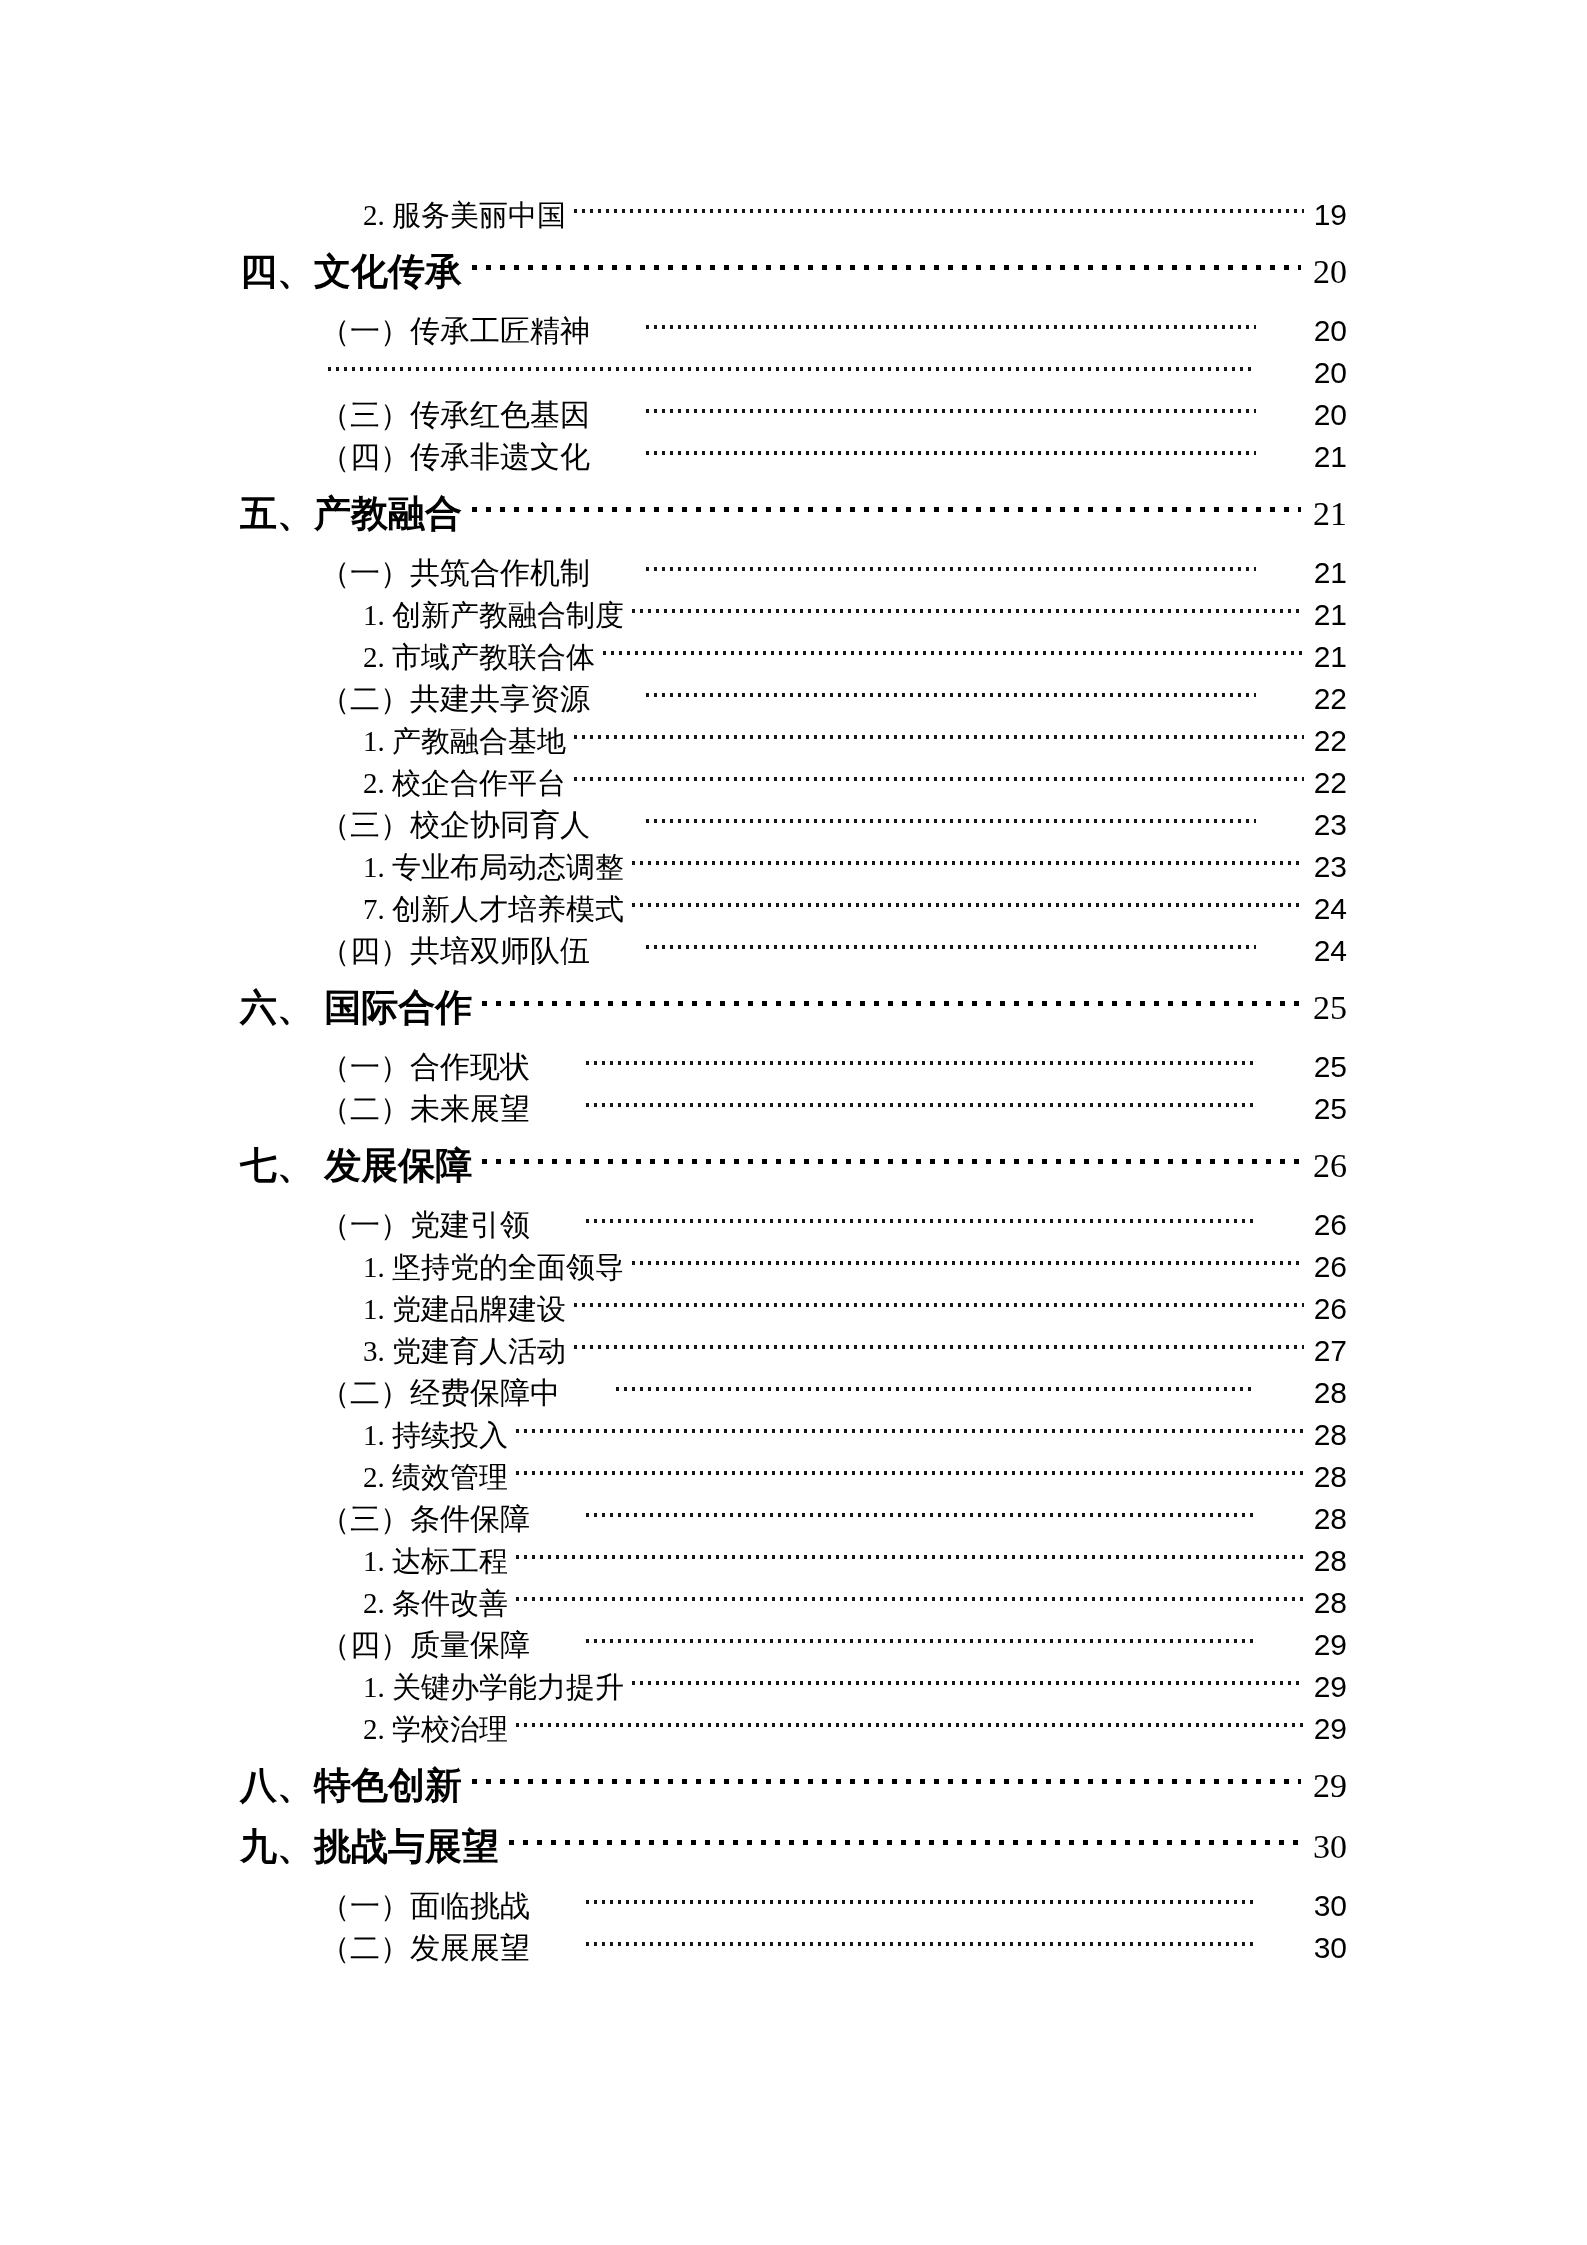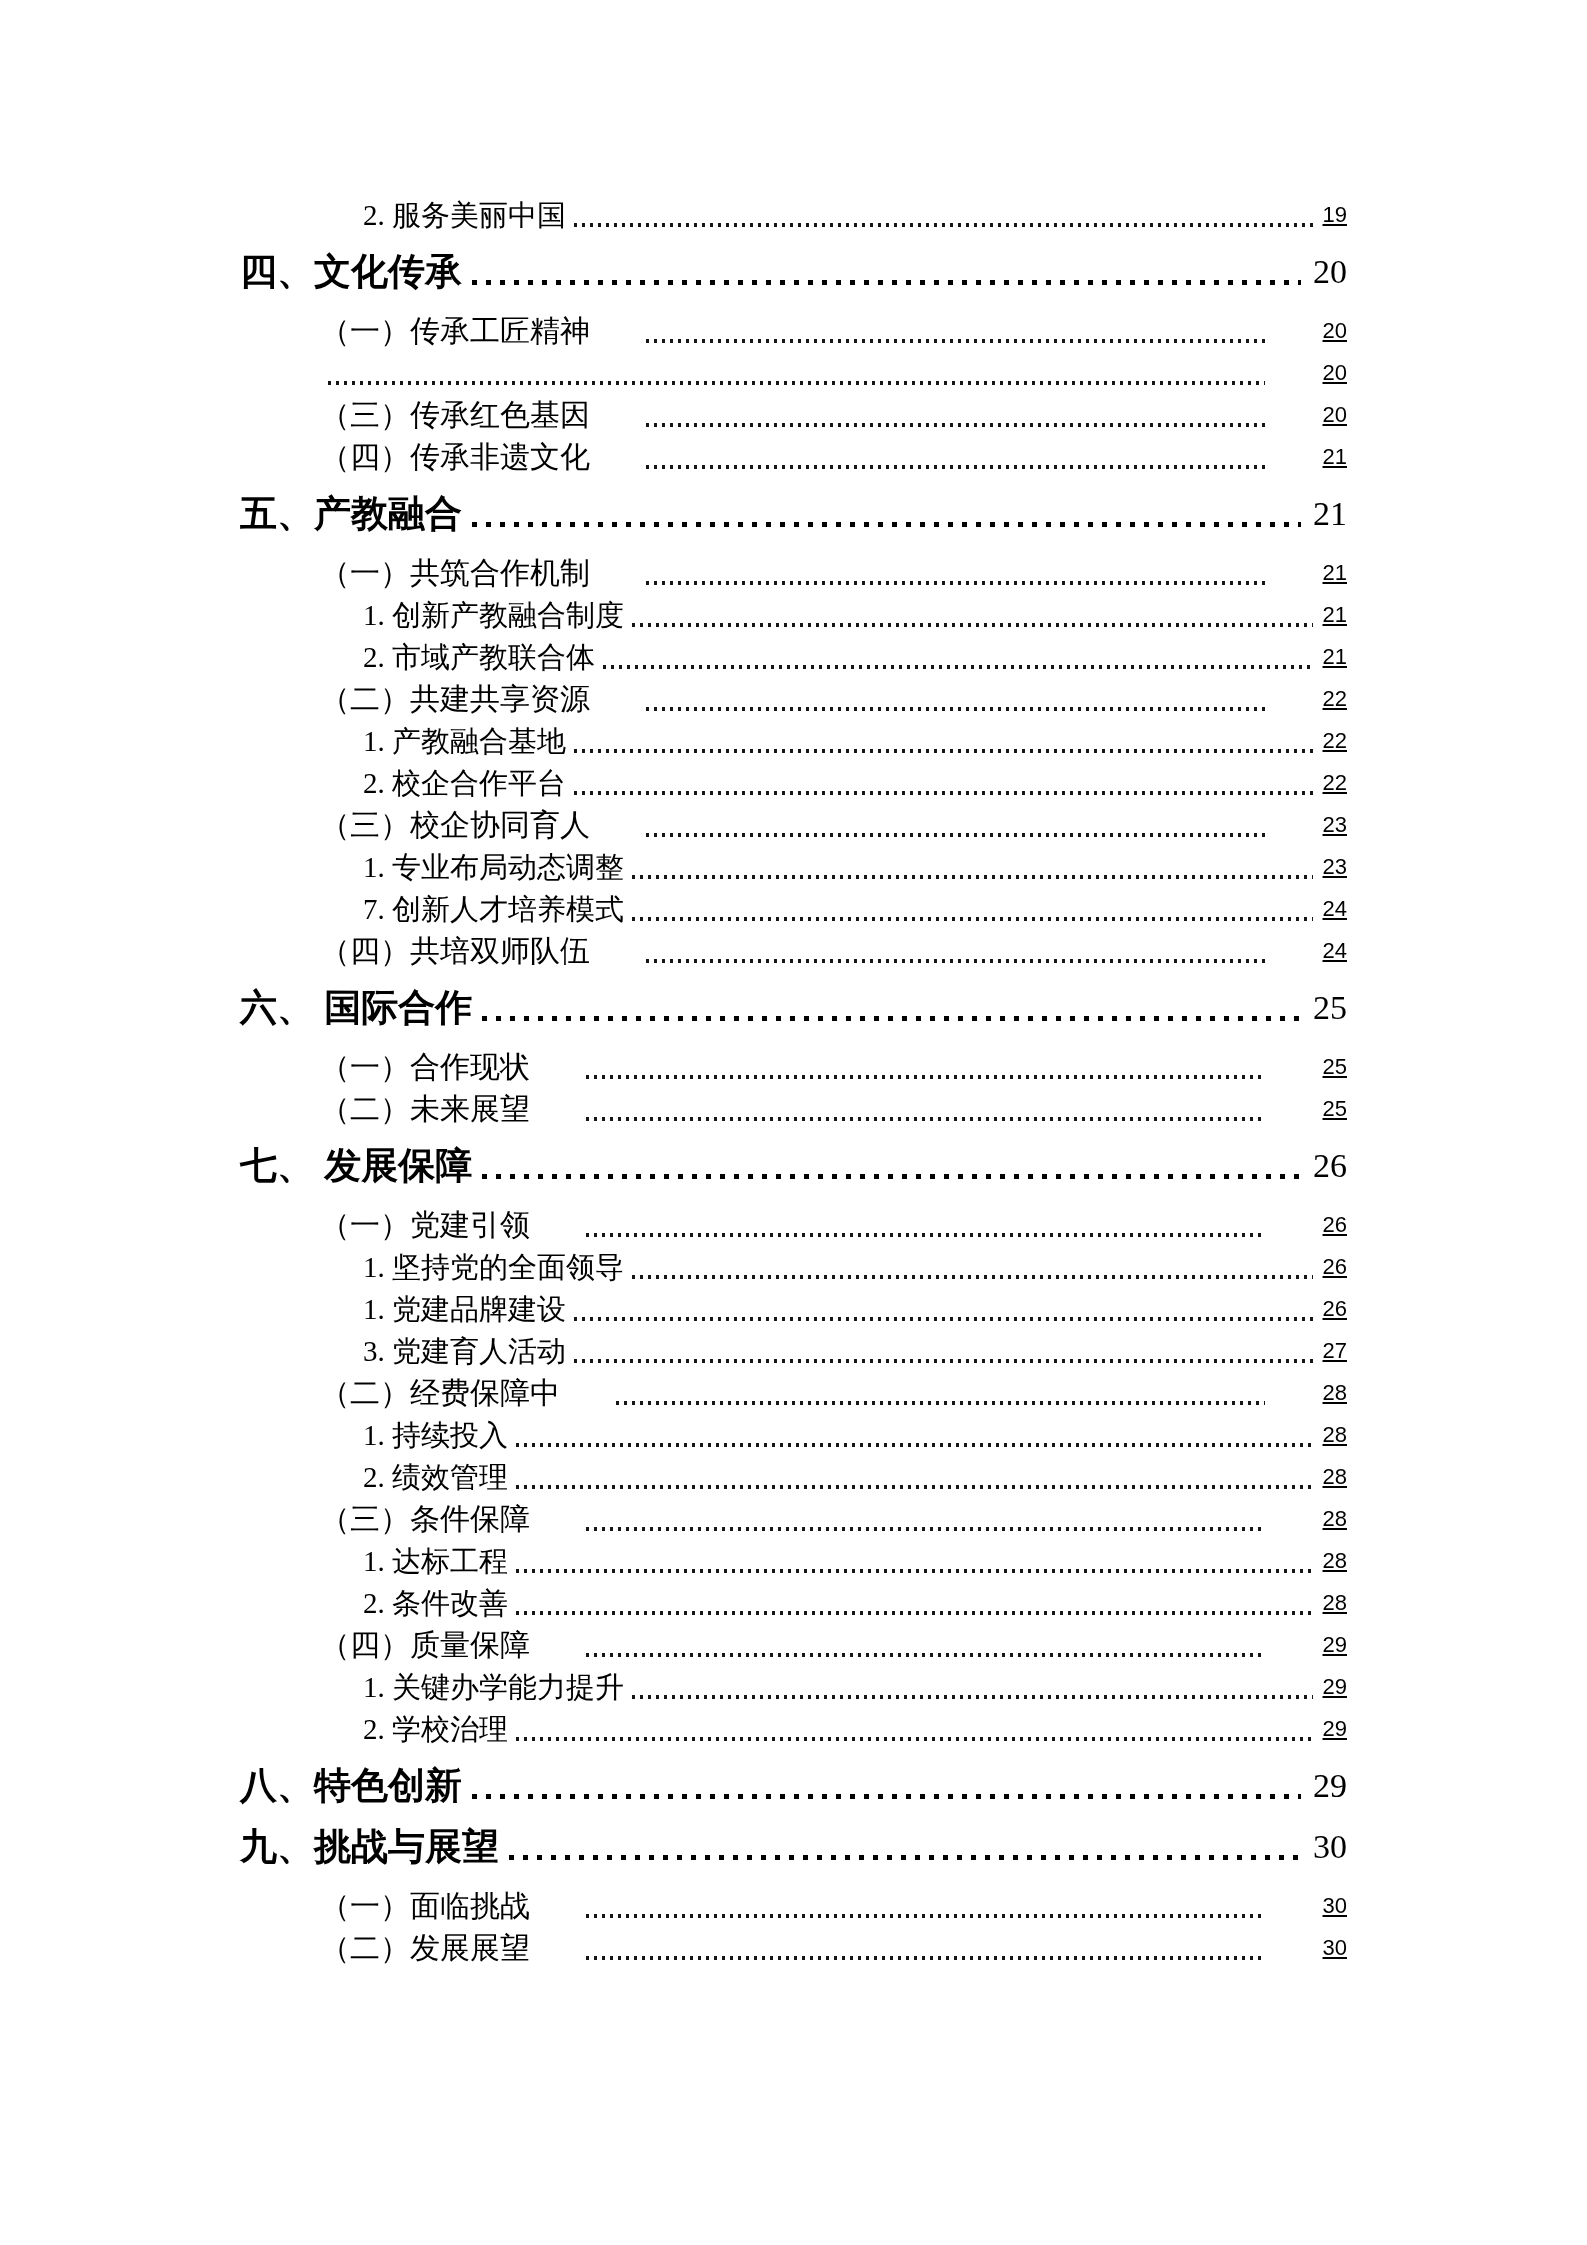--- a/index.html
+++ b/index.html
@@ -17,21 +17,21 @@
     overflow: hidden;
   }
   .toc {
     position: absolute;
     left: 240px;
     right: 240px;
     top: 194px;
   }
   .row {
     display: flex;
-    align-items: flex-end;
+    align-items: center;
   }
   .row.l1 {
     height: 46px;
     line-height: 46px;
     margin-top: 13px;
     margin-bottom: 15px;
     font-family: "Liberation Sans", "DejaVu Sans", sans-serif;
     font-weight: 700;
     font-size: 37px;
   }
@@ -68,22 +68,21 @@
     background-image: repeating-linear-gradient(
       to right, #000000 0, #000000 5px, transparent 5px, transparent 14px);
   }
   .page-num {
     white-space: nowrap;
     line-height: inherit;
   }
   .row.l2 .page-num, .row.l3 .page-num {
     font-family: "Liberation Sans", "DejaVu Sans", sans-serif;
     font-weight: 400;
-    font-size: 22px;
-    text-decoration: underline;
+    font-size: 30px;
   }
   .row.l1 .page-num {
     font-family: "Liberation Serif", "DejaVu Serif", serif;
     font-weight: 400;
     font-size: 34px;
   }
 </style>
 </head>
 <body>
 

